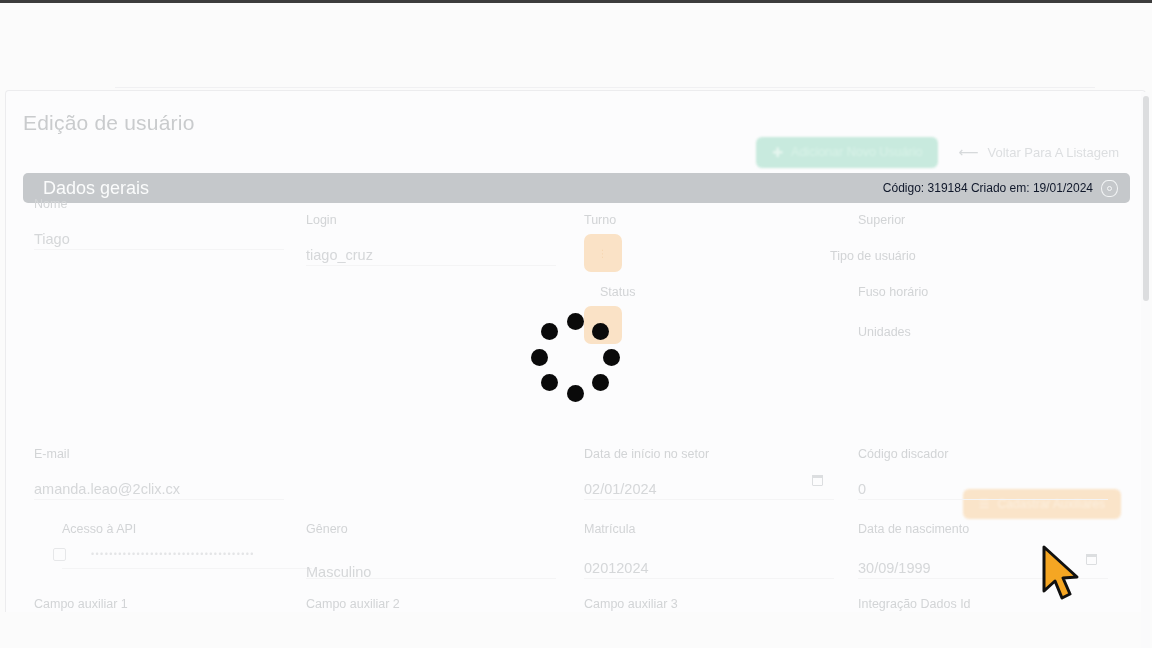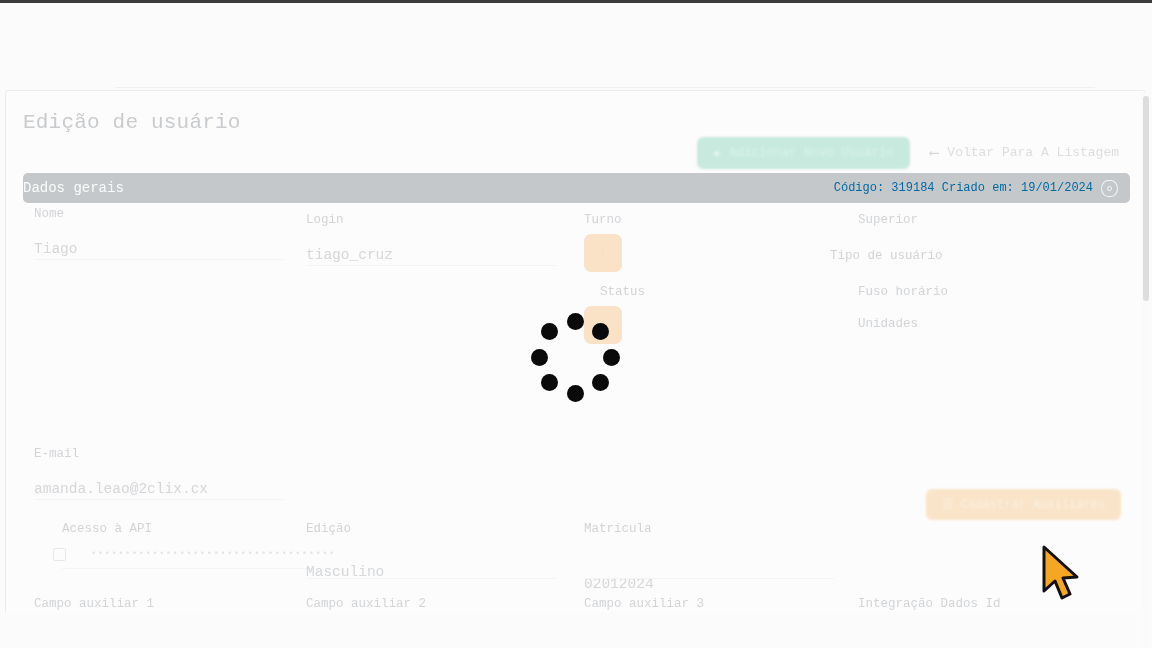--- a/index.html
+++ b/index.html
@@ -30,21 +30,20 @@
     background: #f0f0f2;
   }
   .card {
     position: absolute;
     left: 5px; top: 90px; width: 1141px; height: 522px;
     background: #fcfcfd;
     border: 1px solid #ececee;
     border-bottom: none;
     border-radius: 4px 4px 0 0;
     overflow: hidden;
-    font-family: Liberation Mono, monospace;
   }
   .card-inner { position: relative; width: 100%; height: 100%; }
 
   .page-title {
     position: absolute; left: 17px; top: 20px;
     font-size: 21px; color: #c9cbcd; letter-spacing: .2px;
     filter: blur(0.35px);
   }
 
   
@@ -69,26 +68,26 @@
   .btn-back .arrow { font-size: 14px; color: #d6d9db; }
 
   
   .section-bar {
     position: absolute; left: 17px; width: 1107px; height: 30px;
     background: #c5c8cb;
     border-radius: 5px;
     display: flex; align-items: center;
   }
   .section-bar .sec-title {
-    margin-left: 0; font-size: 14px; color: #fbfcfc;
+    margin-left: 20px; font-size: 18px; color: #fbfcfc;
     filter: blur(0.4px);
   }
   .sec-meta {
     margin-left: auto; display: flex; align-items: center; gap: 8px;
-    margin-right: 12px; color: #0369a1; font-size: 12px;
+    margin-right: 12px; color: #0f172a; font-size: 12px;
     filter: blur(0.55px);
   }
   .sec-meta .meta-txt { white-space: nowrap; }
   .eye {
     width: 17px; height: 17px; border: 1.6px solid #f3f5f6;
     border-radius: 50% 50% 50% 50% / 60% 60% 60% 60%;
     display: flex; align-items: center; justify-content: center;
   }
   .eye i { width: 5px; height: 5px; border: 1.4px solid #f3f5f6; border-radius: 50%; display:block; }
 
@@ -192,21 +191,21 @@
     <div class="section-bar" style="top:82px;">
       <span class="sec-title">Dados gerais</span>
       <span class="sec-meta">
         <span class="meta-txt">Código: 319184  Criado em: 19/01/2024</span>
         <span class="eye">
               <i></i>
             </span>
       </span>
     </div>
 
-    <div class="fld" style="left:28px; top:116px;">
+    <div class="fld" style="left:28px; top:106px;">
       <div class="lbl">Nome</div>
       <div class="val">Tiago</div>
       <div class="underline"></div>
     </div>
     <div class="fld" style="left:300px; top:122px;">
       <div class="lbl">Login</div>
       <div class="val">tiago_cruz</div>
       <div class="underline"></div>
     </div>
     <div class="fld" style="left:578px; top:122px;">
@@ -224,55 +223,72 @@
 
     <div class="fld" style="left:578px; top:194px;margin-left:16px;">
       <div class="lbl">Status</div>
     </div>
     <div class="sk-orange" style="left:578px; top:215px; width:38px; height:38px;">
       <span class="dots">⋮</span>
     </div>
     <div class="fld" style="left:852px; top:194px;">
       <div class="lbl">Fuso horário</div>
     </div>
-    <div class="fld" style="left:852px; top:226px;text-align:center;">
+    <div class="fld" style="left:852px; top:234px;text-align:center;">
       <div class="lbl">Unidades</div>
     </div>
 
     <div class="btn-sec-orange">
       <span>☰</span>
       <span>Cadastrar Auxiliares</span>
     </div>
 
     <div class="fld" style="left:28px; top:356px;">
       <div class="lbl">E-mail</div>
       <div class="val">amanda.leao@2clix.cx</div>
       <div class="underline"></div>
     </div>
+    <div class="fld" style="left:578px; top:356px;">
+      <div class="lbl">Data de início no setor</div>
+      <div class="val">02/01/2024</div>
+      <div class="underline" style="width:250px;"></div>
+      <div class="cal" style="left:228px; top:28px;"></div>
+    </div>
+    <div class="fld" style="left:852px; top:356px;">
+      <div class="lbl">Código discador</div>
+      <div class="val">0</div>
+      <div class="underline" style="width:250px;"></div>
+    </div>
 
     <div class="fld" style="left:28px; top:431px;margin-left:28px;">
       <div class="lbl">Acesso à API</div>
       <div class="underline" style="top:46px; width:250px;"></div>
     </div>
     <div class="chk" style="left:47px; top:457px;"></div>
     <div class="masked" style="left:85px; top:458px;">••••••••••••••••••••••••••••••••••••</div>
 
     <div class="fld" style="left:300px; top:431px;">
-      <div class="lbl">Edição</div>
+      <div class="lbl">Gênero</div>
       <div class="val" style="margin-top:28px;">Masculino</div>
       <div class="underline" style="top:56px; width:250px;"></div>
     </div>
     <div class="sk-orange" style="left:438px; top:543px; width:124px; height:34px; border-radius:17px;">
       <span class="dots" style="color:#f7dcbd; font-size:11px; letter-spacing:0;">Outras Opções</span>
     </div>
 
     <div class="fld" style="left:578px; top:431px;">
       <div class="lbl">Matrícula</div>
-      <div class="val" style="margin-top:40px;">02012024</div>
+      <div class="val" style="margin-top:24px;">02012024</div>
       <div class="underline" style="top:56px; width:250px;"></div>
+    </div>
+    <div class="fld" style="left:852px; top:431px;">
+      <div class="lbl">Data de nascimento</div>
+      <div class="val" style="margin-top:24px;">30/09/1999</div>
+      <div class="underline" style="top:56px; width:250px;"></div>
+      <div class="cal" style="left:228px; top:32px;"></div>
     </div>
 
     <div class="fld" style="left:28px; top:506px;">
       <div class="lbl">Campo auxiliar 1</div>
     </div>
     <div class="fld" style="left:300px; top:506px;">
       <div class="lbl">Campo auxiliar 2</div>
     </div>
     <div class="fld" style="left:578px; top:506px;">
       <div class="lbl">Campo auxiliar 3</div>

